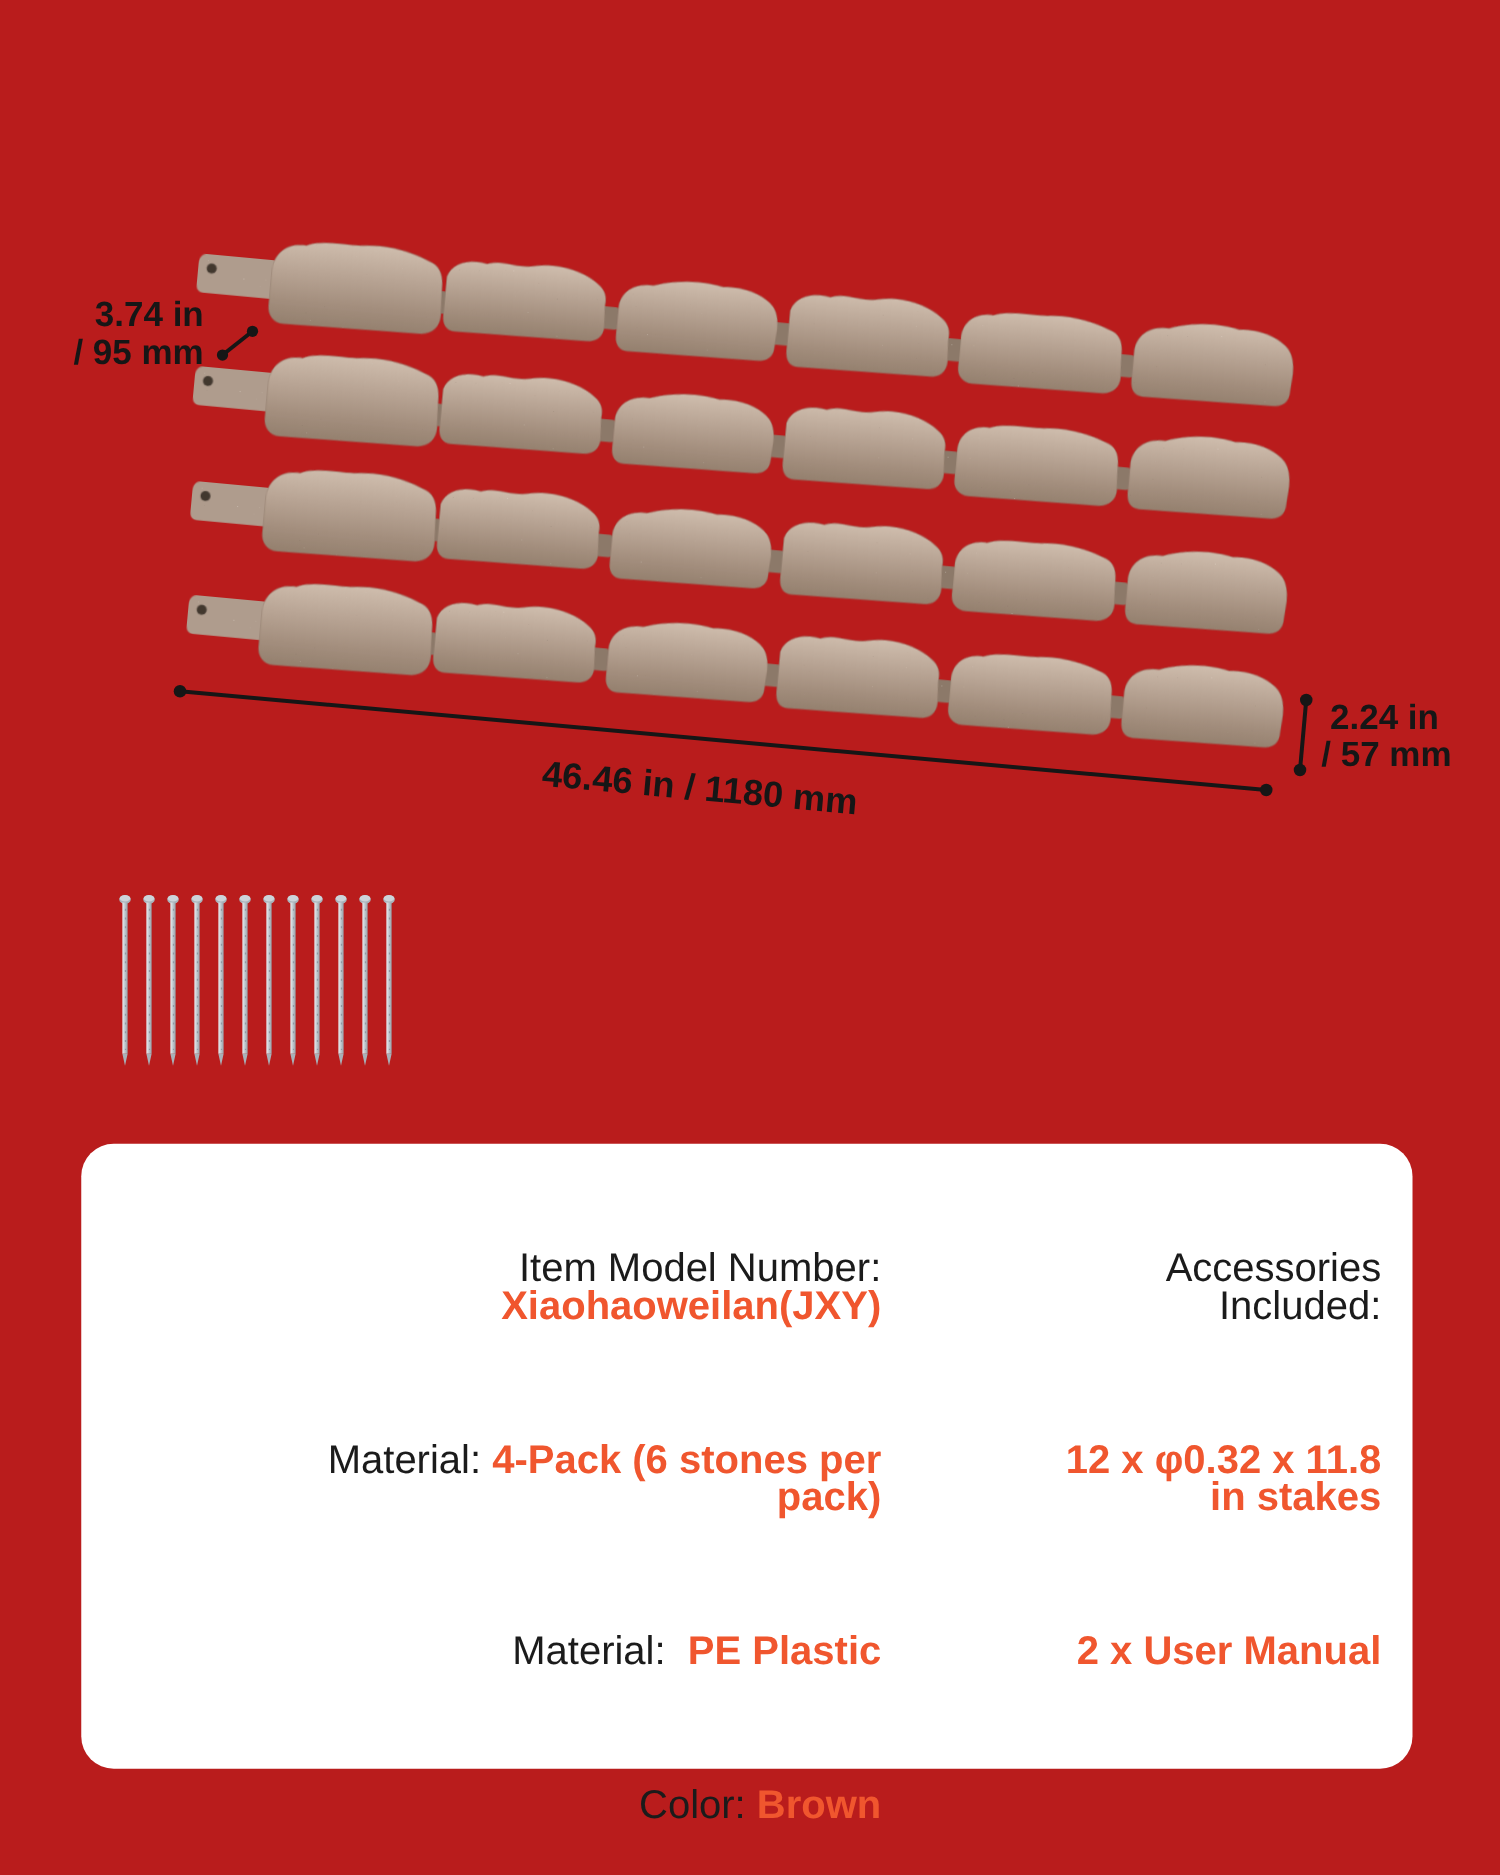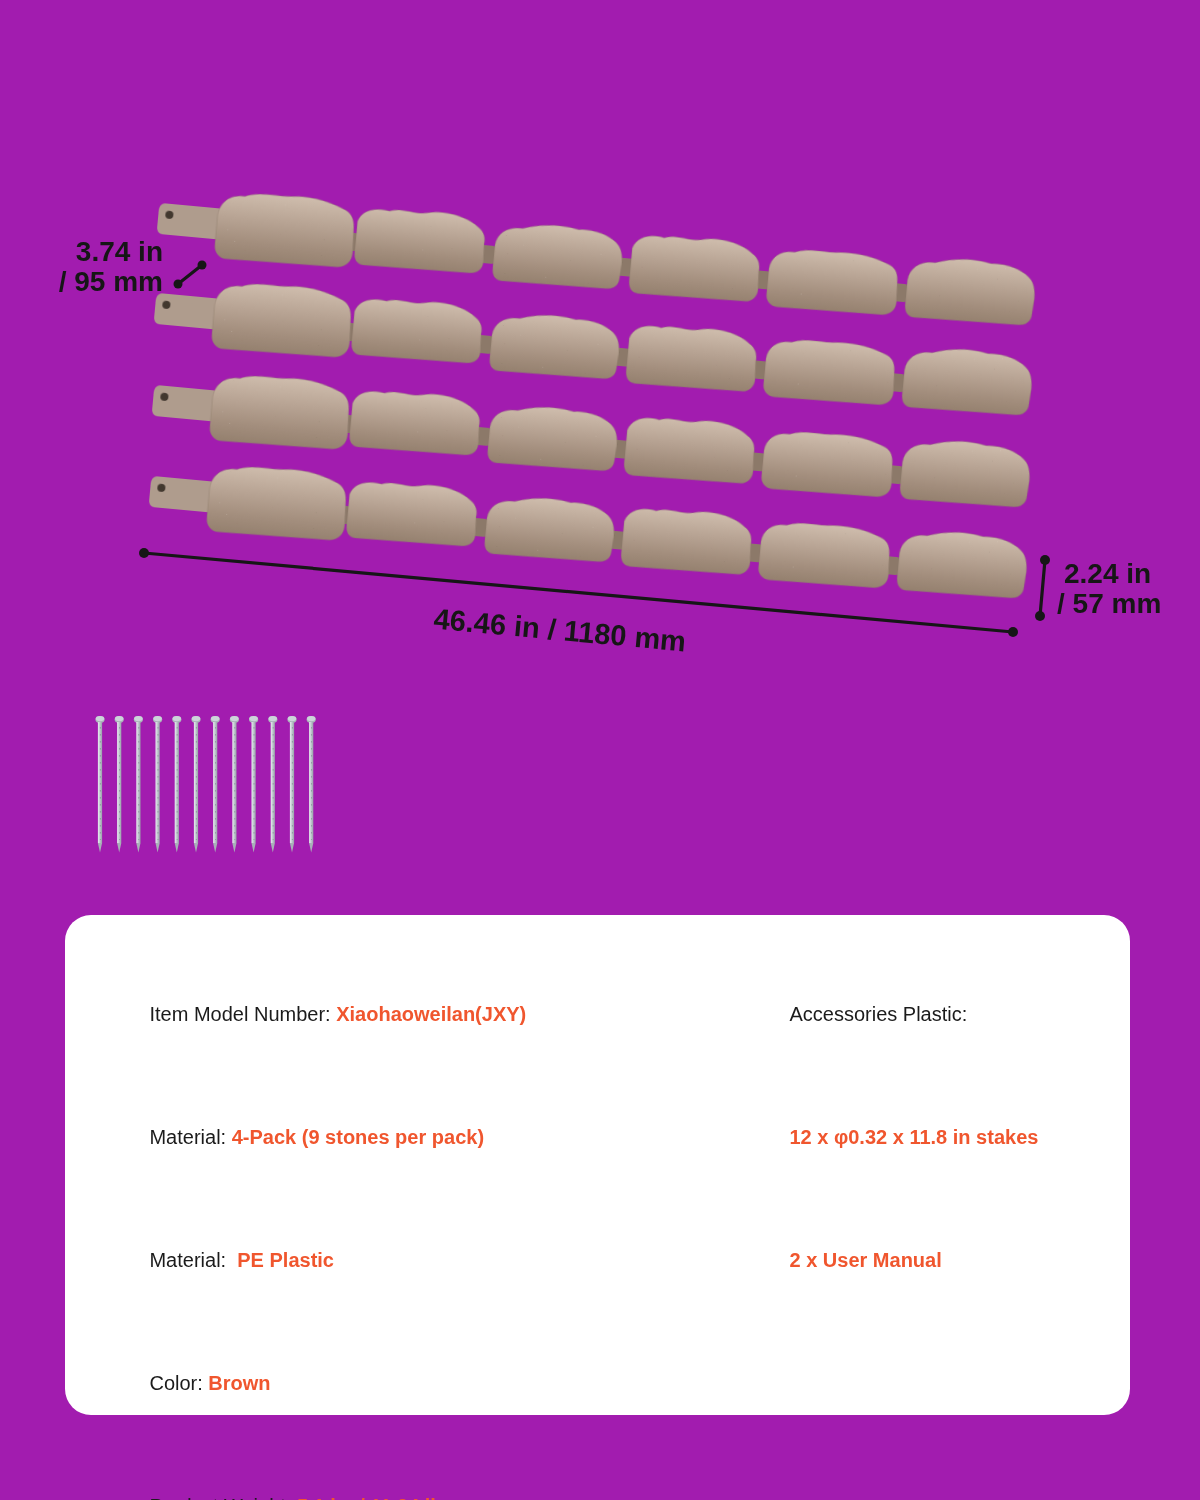--- a/index.html
+++ b/index.html
@@ -1,34 +1,34 @@
 <!DOCTYPE html>
 <html><head>
 <meta charset="utf-8">
 <style>
   html,body{margin:0;padding:0;}
   body{width:1200px;height:1500px;background:#f5f4f4;font-family:"Liberation Sans",sans-serif;}
-  .canvas{position:relative;width:1200px;height:1500px;background:#a21caf;overflow:hidden;}
+  .canvas{position:relative;width:1200px;height:1500px;background:#b91c1c;overflow:hidden;text-align:right;}
   .diagram{position:absolute;left:0;top:0;}
 
   .dim-line{stroke:#161616;stroke-width:3.2;stroke-linecap:round;fill:none;}
   .dim-dot{fill:#161616;}
   .dim-text{fill:#161616;font-weight:700;font-size:28px;font-family:"Liberation Sans",sans-serif;}
   .dim-text-lg{font-size:29px;}
   .nub{fill:#8c7969;}
   .stone{stroke:#8d7a6b;stroke-width:.8;stroke-opacity:.45;}
 
   .spec-card{
     position:absolute;left:65px;top:915px;width:1065px;height:500px;
     background:#ffffff;border-radius:26px;
   }
   .spec-col{position:absolute;top:54px;}
   .spec-col.left{left:40px;width:600px;}
   .spec-col.right{left:680px;width:360px;}
-  .spec-row{margin:0 0 33px 0;font-size:20px;line-height:30px;color:#1b1b1b;white-space:pre-wrap;}
+  .spec-row{margin:0 0 33px 0;font-size:32px;line-height:30px;color:#1b1b1b;white-space:pre-wrap;}
   .spec-label{font-weight:400;color:#1b1b1b;}
   .spec-value{font-weight:700;color:#f0562e;}
 </style>
 </head>
 <body>
 
 <div class="canvas">
 
   <svg class="diagram" width="1200" height="900" viewBox="0 0 1200 900">
     <defs>
@@ -138,37 +138,37 @@
       <use href="#stake" x="211.2"></use>
     </g>
   </svg>
 
   <section class="spec-card">
     <div class="spec-col left">
       <p class="spec-row">
         <span class="spec-label">Item Model Number: </span><span class="spec-value">Xiaohaoweilan(JXY)</span>
       </p>
       <p class="spec-row">
-        <span class="spec-label">Material: </span><span class="spec-value">4-Pack (9 stones per pack)</span>
+        <span class="spec-label">Material: </span><span class="spec-value">4-Pack (6 stones per pack)</span>
       </p>
       <p class="spec-row">
         <span class="spec-label">Material:  </span><span class="spec-value">PE Plastic</span>
       </p>
       <p class="spec-row">
         <span class="spec-label">Color: </span><span class="spec-value">Brown</span>
       </p>
       <p class="spec-row">
         <span class="spec-label">Product Weight: </span><span class="spec-value">5.1 kg / 11.24 lbs</span>
       </p>
 
     </div>
 
     <div class="spec-col right">
       <p class="spec-row">
-        <span class="spec-label">Accessories Plastic:</span><span class="spec-value"></span>
+        <span class="spec-label">Accessories Included:</span><span class="spec-value"></span>
       </p>
       <p class="spec-row">
         <span class="spec-label"></span><span class="spec-value">12 x φ0.32 x 11.8 in stakes</span>
       </p>
       <p class="spec-row">
         <span class="spec-label"></span><span class="spec-value">2 x User Manual</span>
       </p>
     </div>
   </section>
 

